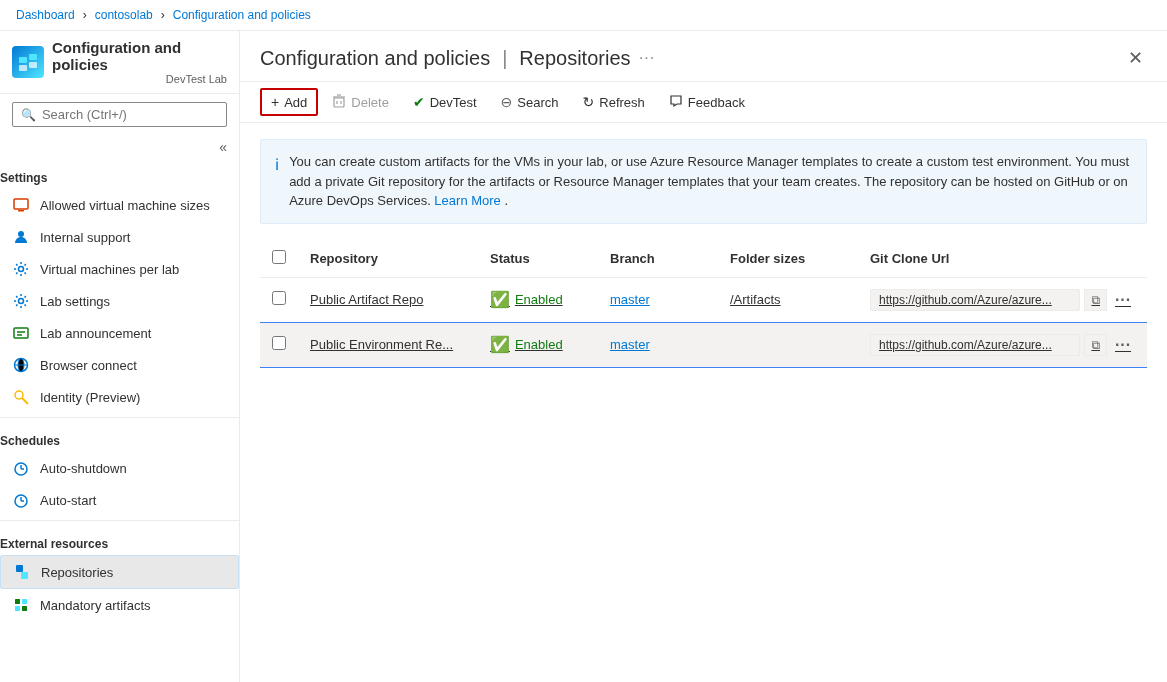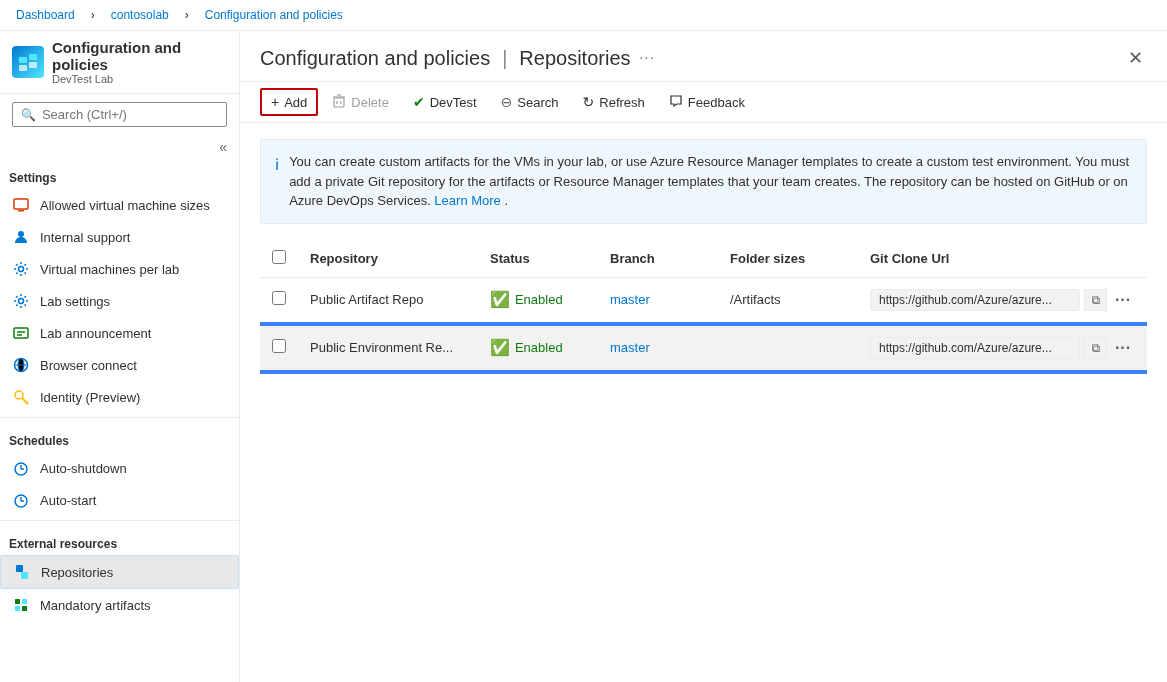--- a/index.html
+++ b/index.html
@@ -1,41 +1,41 @@
 <!DOCTYPE html>
 <html><head>
   <meta charset="utf-8">
   <style>
     * { box-sizing: border-box; margin: 0; padding: 0; }
     body { font-family: 'Segoe UI', Arial, sans-serif; font-size: 13px; color: #323130; background: #fff; display: flex; flex-direction: column; height: 682px; width: 1167px; overflow: hidden; }
 
     
-    .breadcrumb { padding: 8px 16px; font-size: 12px; color: #0078d4; display: flex; align-items: center; gap: 16px; border-bottom: 1px solid #edebe9; }
+    .breadcrumb { padding: 8px 16px; font-size: 12px; color: #0078d4; display: flex; align-items: center; gap: 8px; border-bottom: 1px solid #edebe9; }
     .breadcrumb span { color: #323130; }
     .breadcrumb a { color: #0078d4; text-decoration: none; }
 
     
     .main-layout { display: flex; flex: 1; overflow: hidden; }
 
     
     .sidebar { width: 240px; border-right: 1px solid #edebe9; display: flex; flex-direction: column; overflow: hidden; flex-shrink: 0; }
     .sidebar-header { display: flex; align-items: center; gap: 8px; padding: 8px 12px; border-bottom: 1px solid #edebe9; }
     .sidebar-icon-placeholder { width: 32px; height: 32px; background: linear-gradient(135deg, #0078d4, #50e6ff); border-radius: 4px; display: flex; align-items: center; justify-content: center; color: white; font-size: 14px; flex-shrink: 0; }
     .sidebar-title { font-size: 15px; font-weight: 600; }
-    .sidebar-subtitle { font-size: 11px; color: #605e5c; }
+    .sidebar-subtitle { font-size: 11px; color: #605e5c; text-align: right; }
 
     .search-box { margin: 8px 12px; display: flex; align-items: center; border: 1px solid #8a8886; border-radius: 2px; padding: 4px 8px; gap: 6px; }
     .search-box input { border: none; outline: none; font-size: 13px; flex: 1; color: #323130; }
     .search-icon { color: #8a8886; font-size: 12px; }
 
     .sidebar-collapse { display: flex; justify-content: flex-end; padding: 0 8px; }
     .collapse-btn { background: none; border: none; cursor: pointer; color: #605e5c; font-size: 14px; padding: 4px; }
 
     .sidebar-scroll { overflow-y: auto; flex: 1; }
-    .sidebar-section-label { font-size: 12px; font-weight: 600; color: #323130; padding: 12px 12px 4px 9px; }
+    .sidebar-section-label { font-size: 12px; font-weight: 600; color: #323130; padding: 12px 12px 4px 0; }
     .sidebar-divider { border: none; border-top: 1px solid #edebe9; margin: 4px 0; }
 
     .sidebar-item { display: flex; align-items: center; gap: 10px; padding: 7px 12px; cursor: pointer; color: #323130; font-size: 13px; }
     .sidebar-item.active { background: #e8e8e8; font-weight: 500; border: 1.5px solid #c7e0f4; border-radius: 2px; }
     .sidebar-item .item-icon { width: 18px; height: 18px; display: flex; align-items: center; justify-content: center; flex-shrink: 0; }
 
     
     .icon-blue { color: #0078d4; }
     .icon-green { color: #107c10; }
     .icon-yellow { color: #ffb900; }
@@ -62,21 +62,21 @@
 
     
     .info-banner { margin: 16px 20px; background: #eff6fc; border: 1px solid #deecf9; border-radius: 2px; padding: 12px 14px; display: flex; gap: 10px; font-size: 13px; color: #323130; line-height: 1.5; }
     .info-icon { color: #0078d4; font-size: 16px; flex-shrink: 0; margin-top: 1px; }
     .info-text a { color: #0078d4; text-decoration: none; }
 
     
     .table-container { padding: 0 20px; flex: 1; overflow: auto; }
     table { width: 100%; border-collapse: collapse; }
     thead th { text-align: left; padding: 10px 12px; font-weight: 600; font-size: 13px; color: #323130; border-bottom: 1px solid #edebe9; }
-    tbody td { padding: 10px 12px; font-size: 13px; color: #323130; border-bottom: 4px solid #3b82f6; }
+    tbody td { padding: 10px 12px; font-size: 13px; color: #323130; border-bottom: 1px solid #3b82f6; text-decoration: underline; }
 
     .col-check { width: 36px; }
     .col-repo { width: 180px; }
     .col-status { width: 120px; }
     .col-branch { width: 120px; }
     .col-folder { width: 140px; }
 
     .status-enabled { color: #107c10; display: flex; align-items: center; gap: 5px; }
     .status-icon { font-size: 16px; }
     .branch-link { color: #0078d4; }

